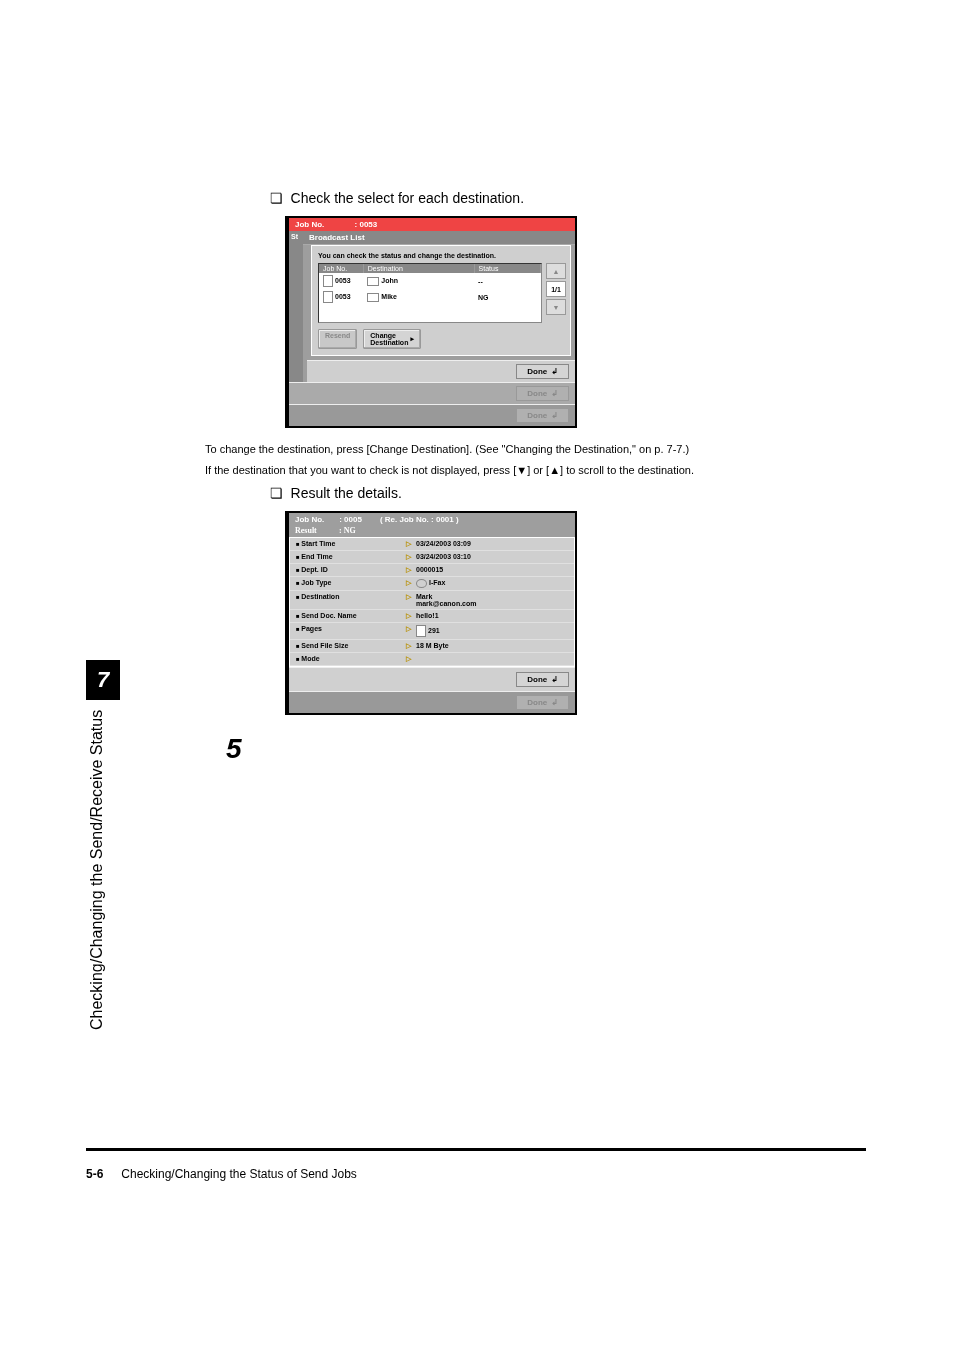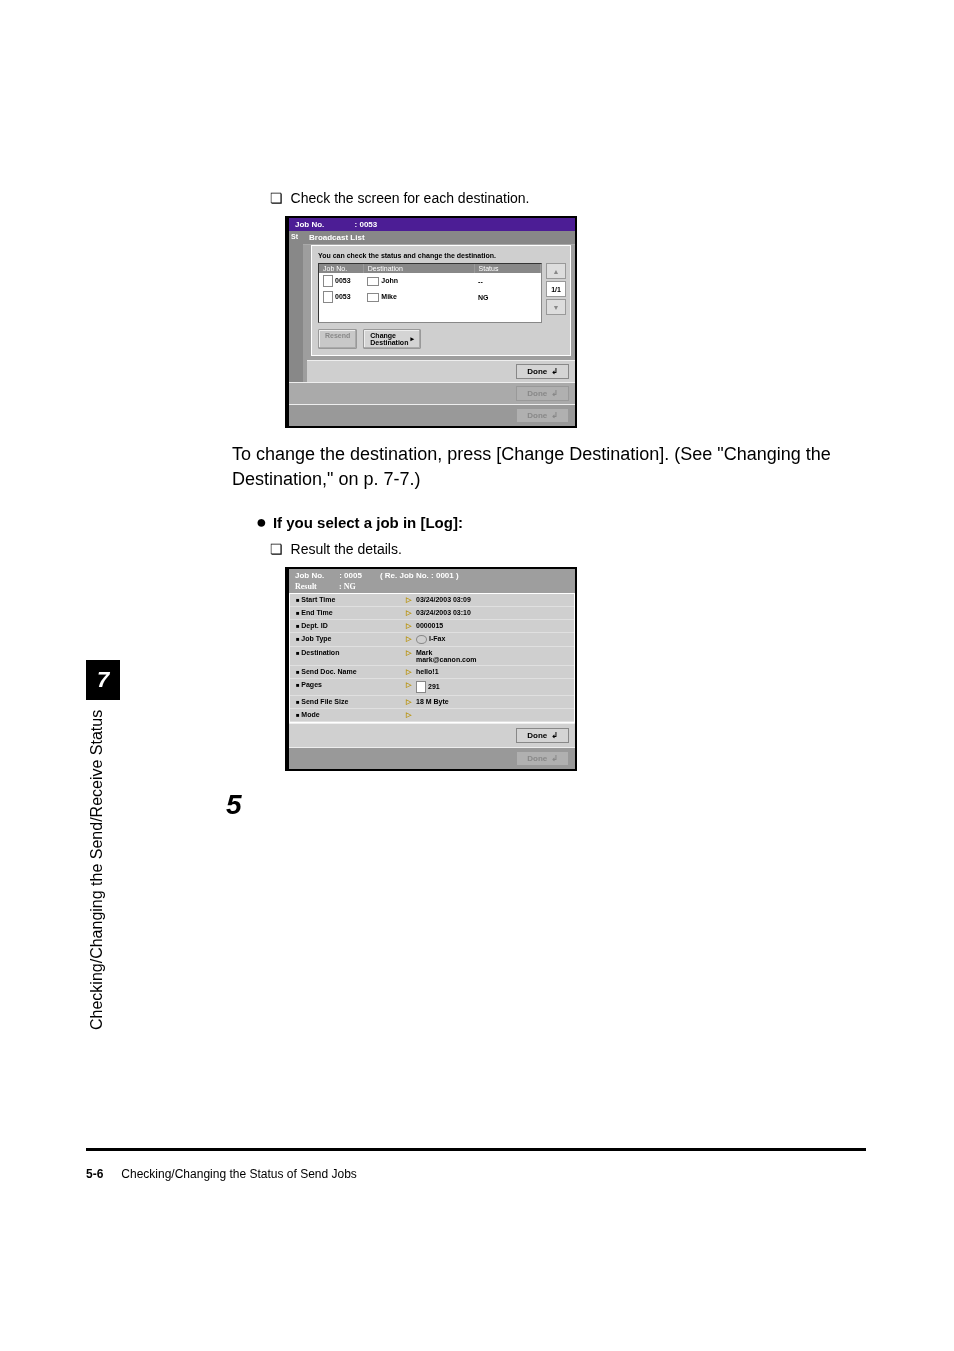--- a/index.html
+++ b/index.html
@@ -69,21 +69,21 @@
     border: 2px solid #000;
     border-left: 4px solid #000;
     background: #9e9e9e;
     box-sizing: border-box;
   }
   .ss-header {
     font-size: 8px;
     font-weight: bold;
     color: #fff;
     padding: 2px 6px;
-    background: #4c1d95;
+    background: #ef4444;
   }
   .ss-subheader {
     font-size: 8px;
     font-weight: bold;
     color: #fff;
     padding: 2px 6px;
     background: #888;
     border-bottom: 1px solid #aaa;
   }
   .ss-body {
@@ -196,22 +196,22 @@
   }
   .ss-donebtn.dim {
     background: #b0b0b0;
     border: 1px solid #999;
     color: #888;
   }
   .ss-donebtn .ret {
     font-size: 8px;
   }
   .para {
-    margin-left: 92px;
-    font-size: 18px;
+    margin-left: 65px;
+    font-size: 11px;
     line-height: 1.4;
     margin-bottom: 6px;
   }
   .subheading {
     margin-left: 116px;
     font-size: 15px;
     font-weight: bold;
     margin-top: 20px;
     margin-bottom: 8px;
   }
@@ -326,21 +326,21 @@
 <body>
 
 <div class="page">
 
   <div class="chapter-tab">7</div>
   <div class="vertical-text">Checking/Changing the Send/Receive Status</div>
 
   <div class="content">
     <div class="bullet-line">
       <span class="sq">❏</span>
-      <span>Check the screen for each destination.</span>
+      <span>Check the select for each destination.</span>
     </div>
 
     <div class="screenshot">
       <div class="ss-outer">
         <div class="ss-header">
           <span>Job No.</span>
           <span style="margin-left:28px">: 0053</span>
         </div>
         <div style="display:flex;">
           <div style="width:10px;font-size:7px;color:#fff;font-weight:bold;padding:2px 2px;background:#888;">St</div>
@@ -399,24 +399,24 @@
         <div class="ss-donebar dim" style="margin-left:0;background:#999;">
           <div class="ss-donebtn dim">
               <span>Done</span>
               <span class="ret">↲</span>
             </div>
         </div>
       </div>
     </div>
 
     <div class="para">To change the destination, press [Change Destination]. (See "Changing the Destination," on p. 7-7.)</div>
-
-    <div class="subheading">
-      <span class="dot">●</span><span>If you select a job in [Log]:</span>
+    <div class="para">
+      <span>If the destination that you want to check is not displayed, press [</span><span>▼</span><span>] or [</span><span>▲</span><span>] to scroll to the destination.</span>
     </div>
+
 
     <div class="bullet-line">
       <span class="sq">❏</span>
       <span>Result the details.</span>
     </div>
 
     <div class="detail-screen">
       <div class="dt-outer">
         <div class="dt-header">
           <span><span class="lbl">Job No.</span> <span>: 0005</span></span>

